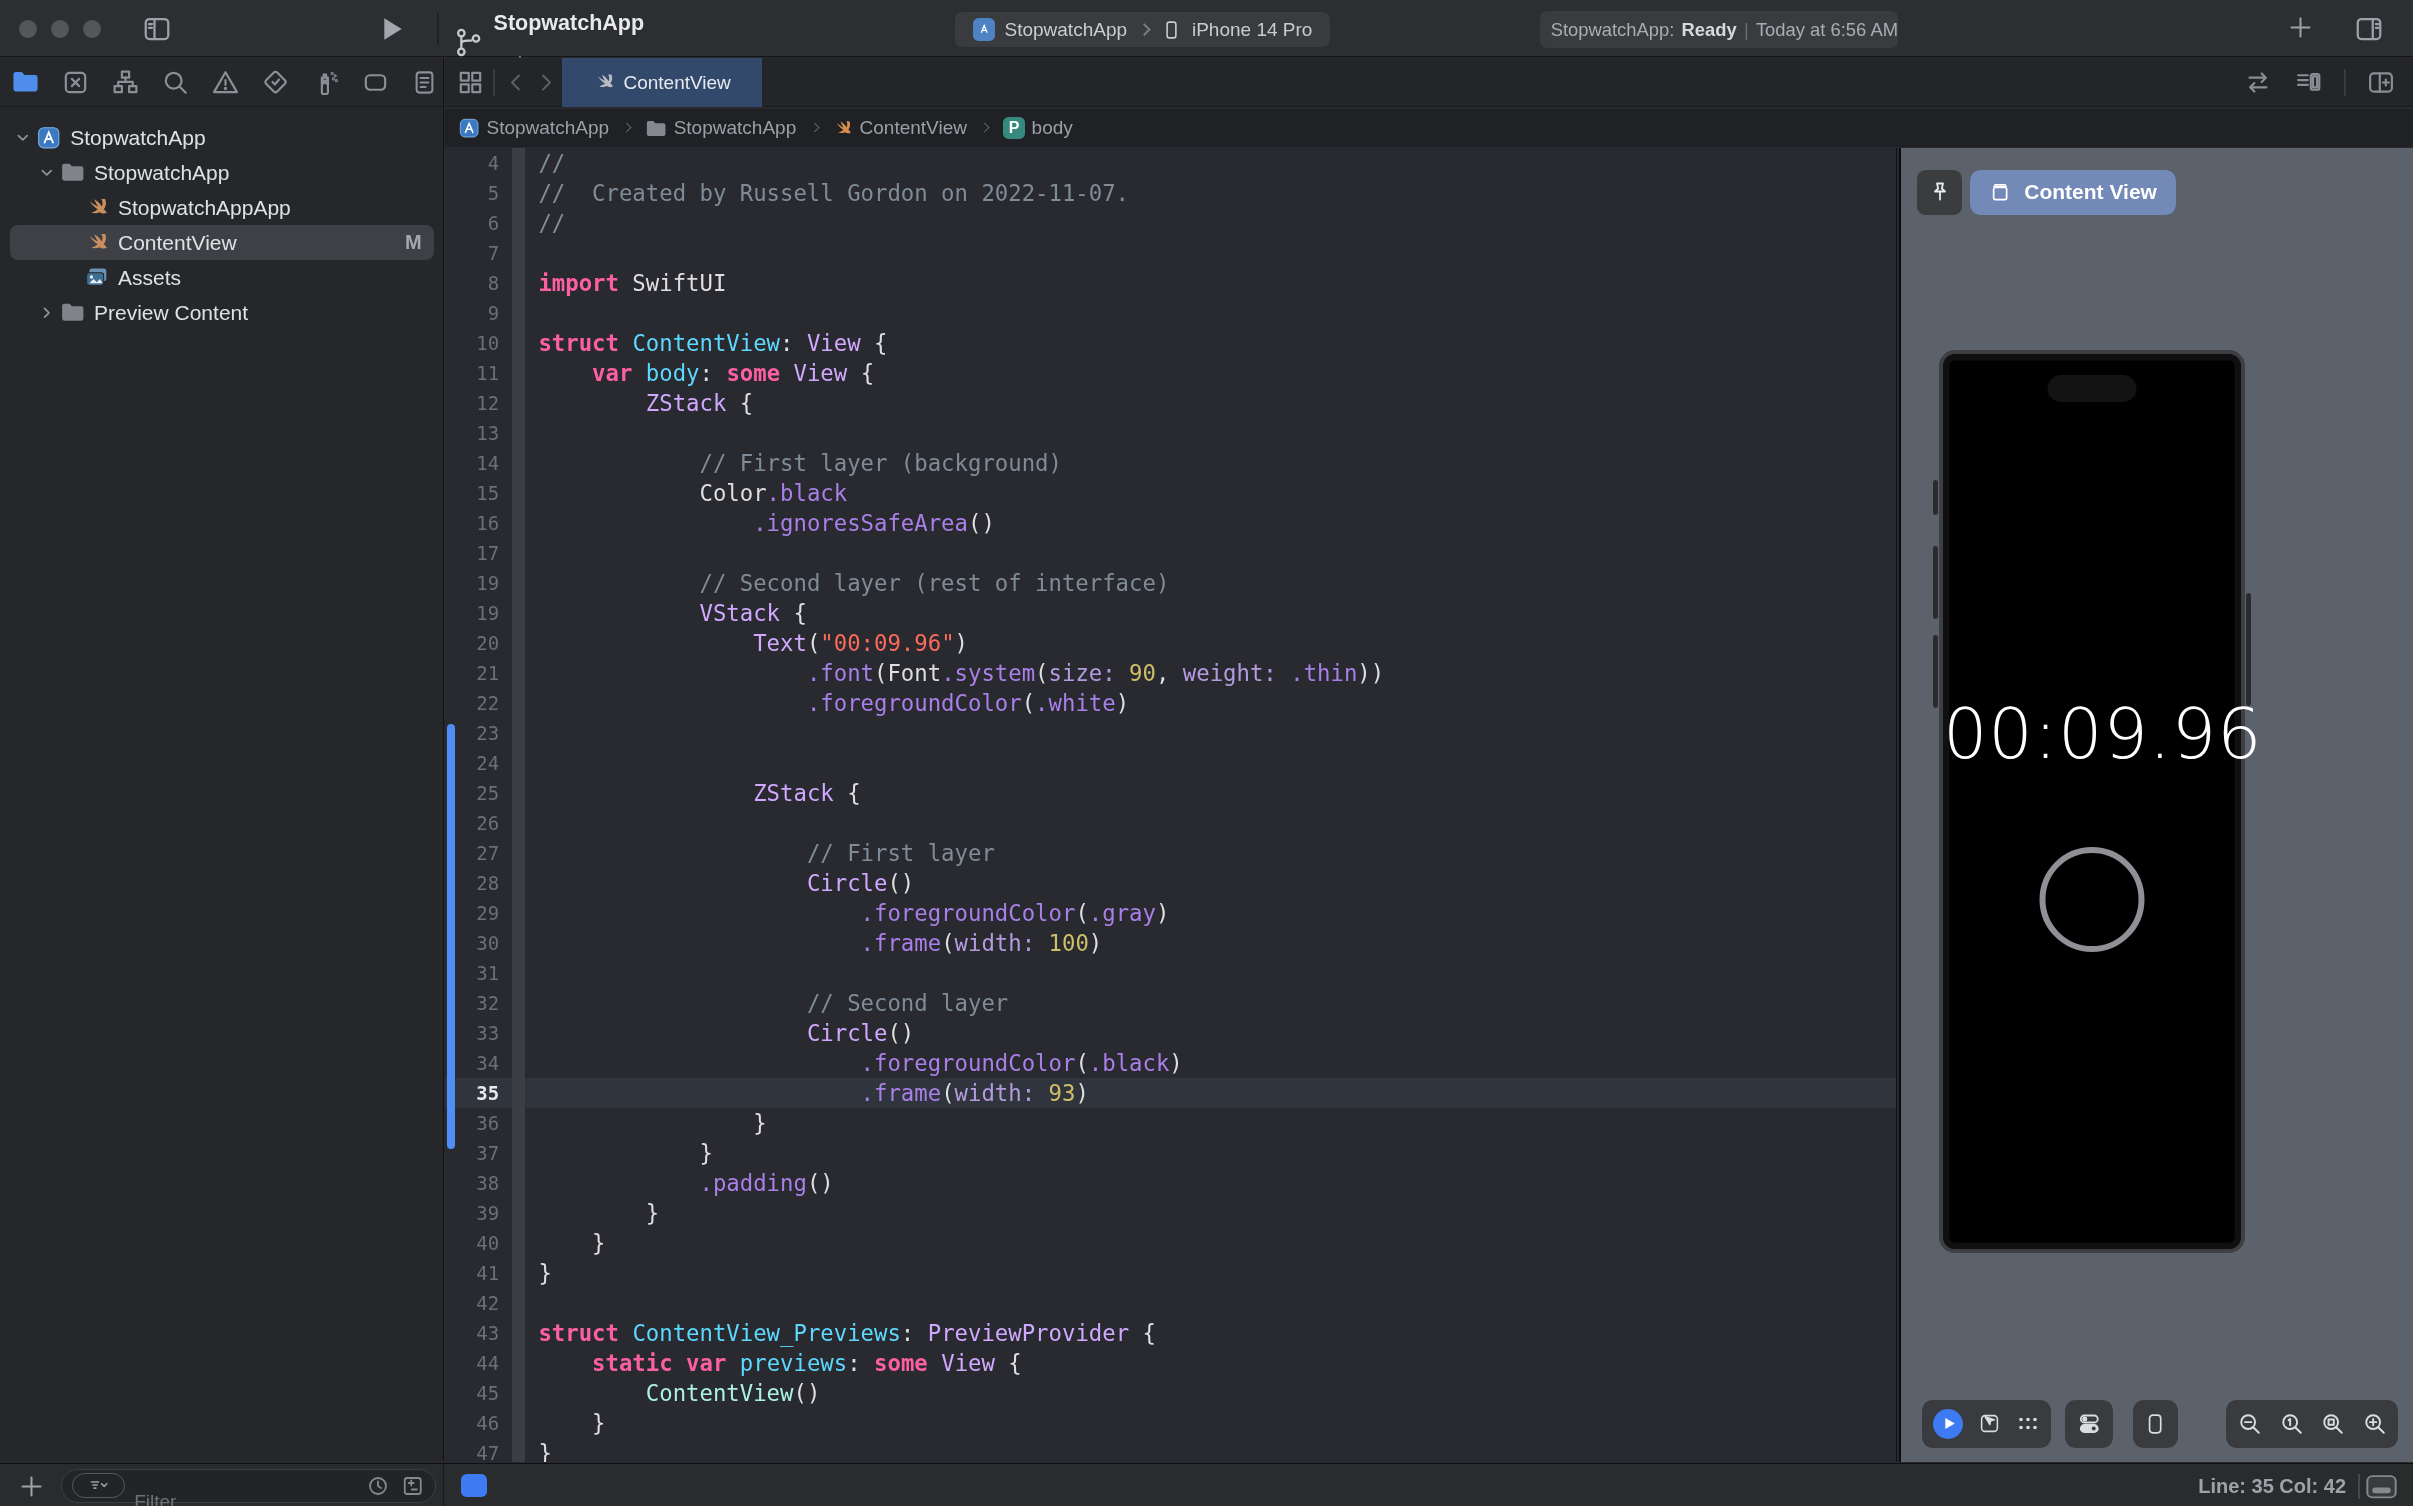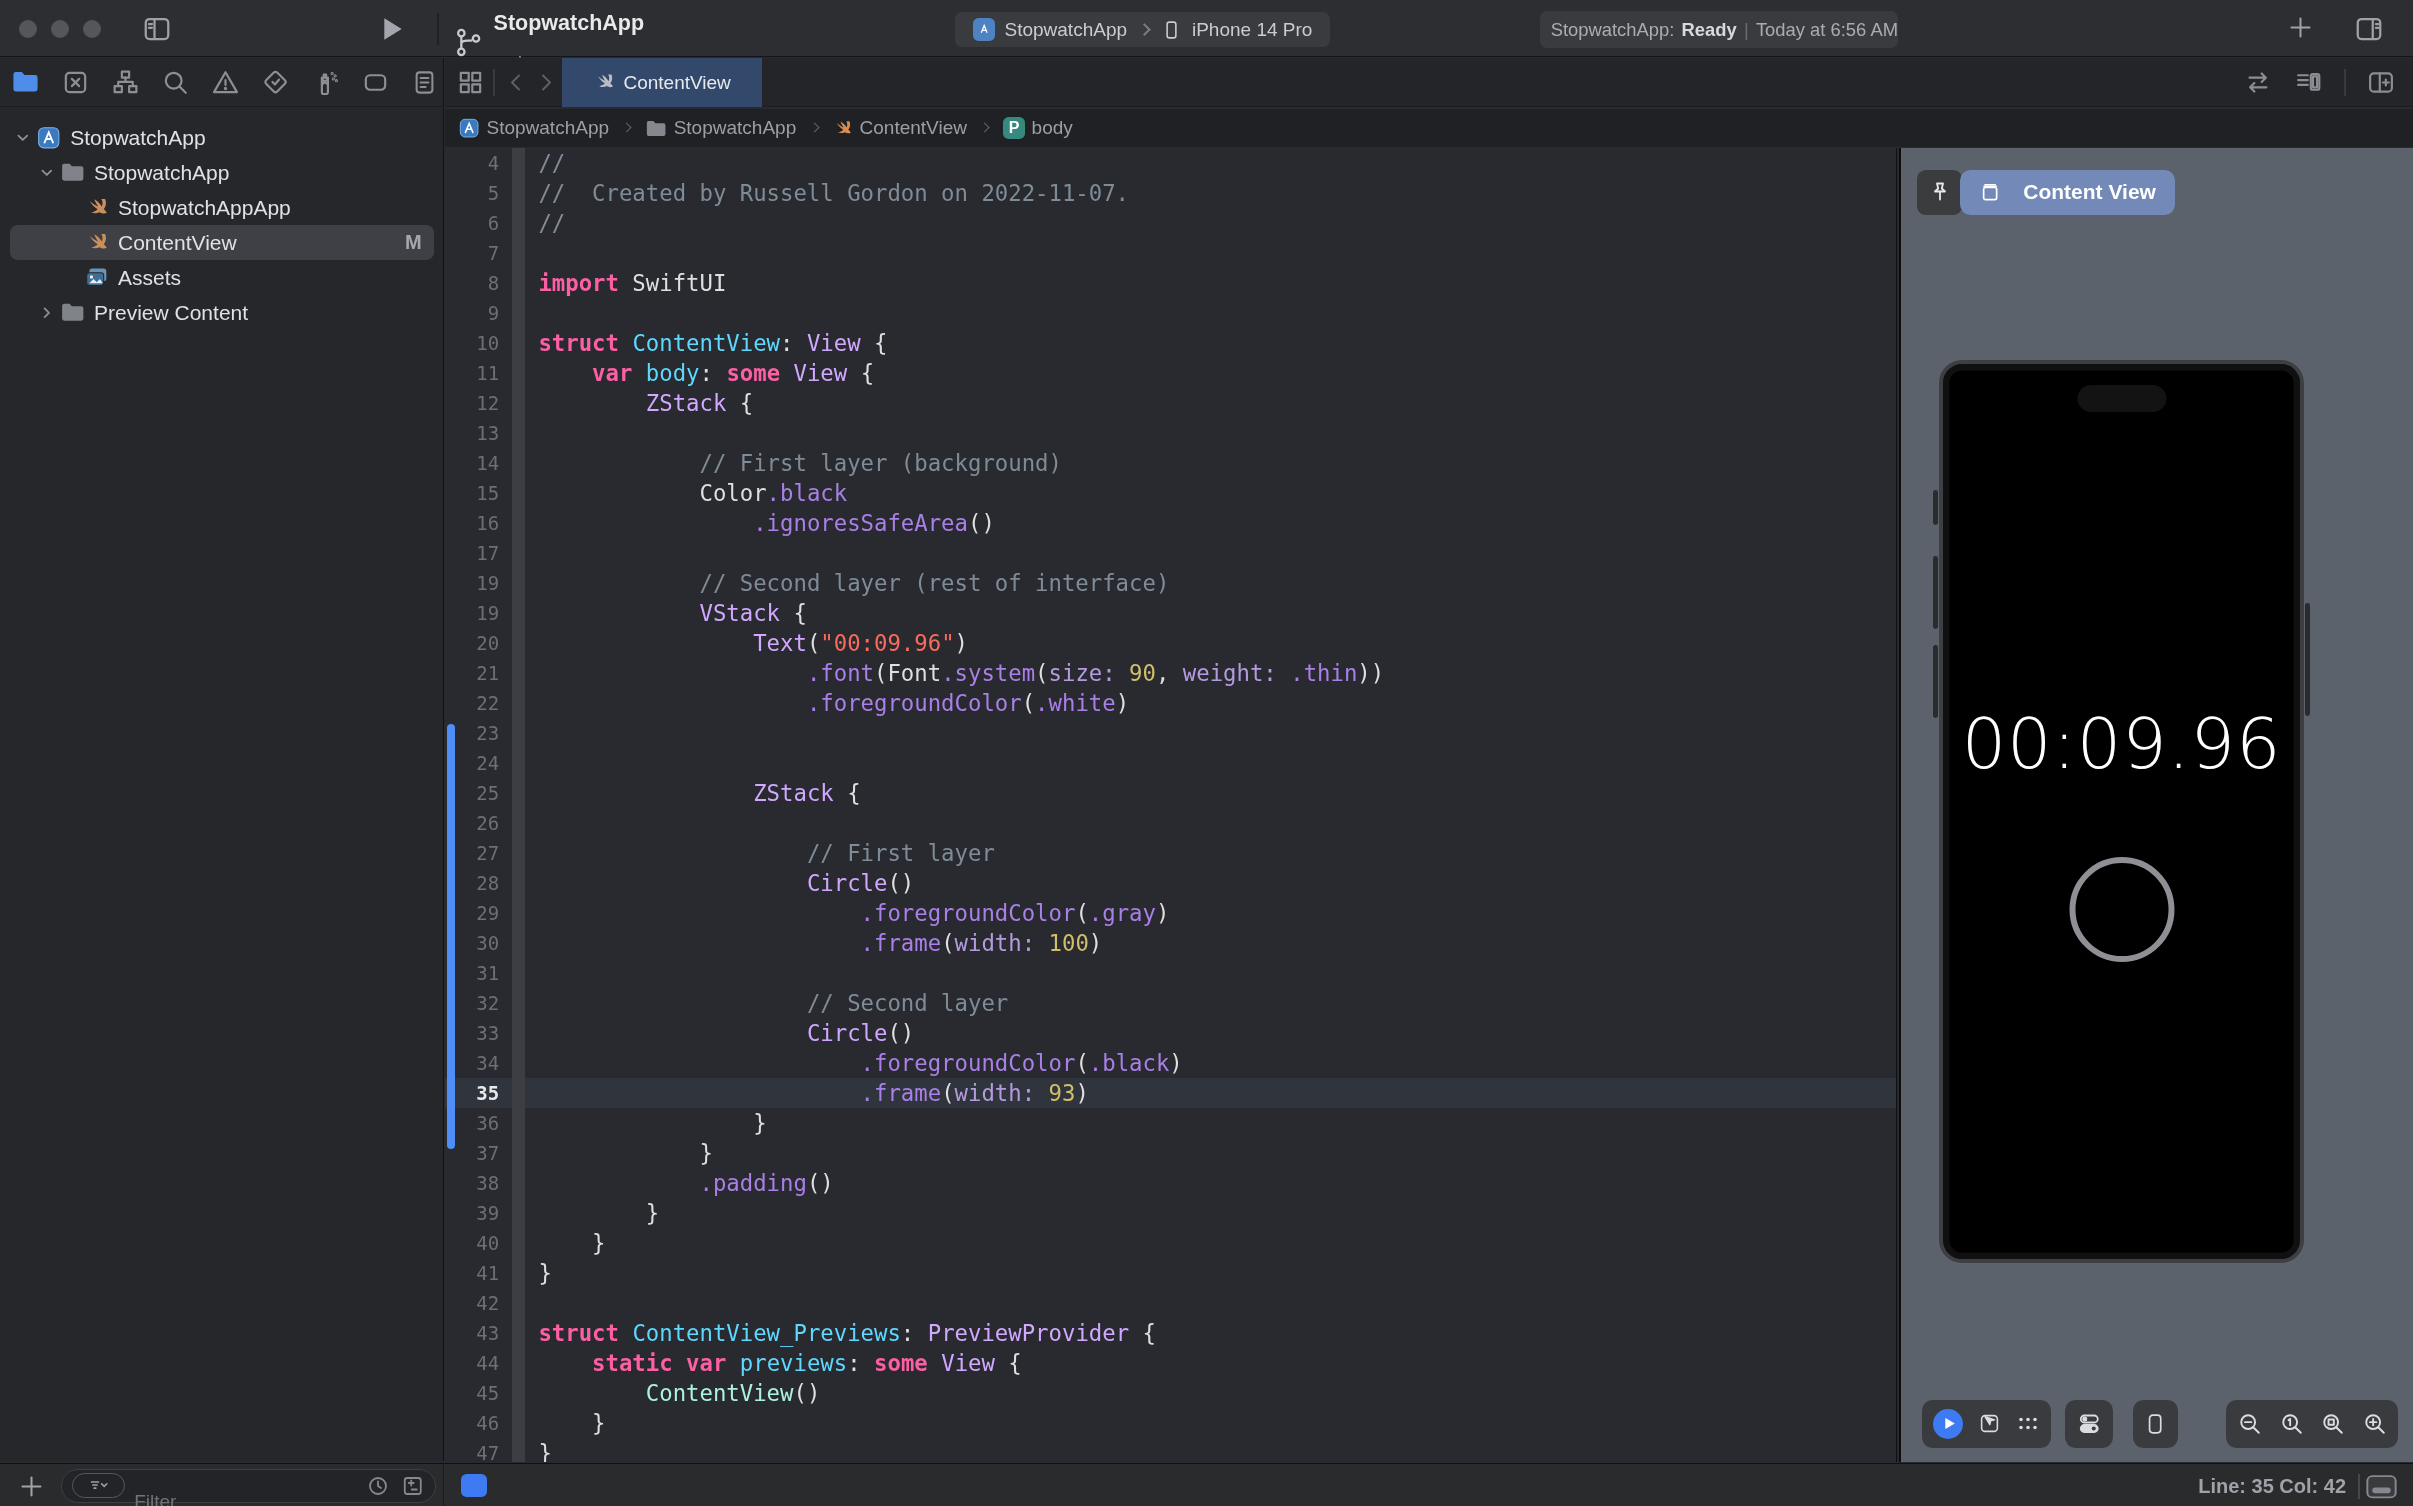--- a/index.html
+++ b/index.html
@@ -59,22 +59,22 @@
   .code-row.current .gnum { color:#E9EAEC; font-weight:700; }
   .ribbon { width:12.8px; background:#3C3E43; }
   .ctext { font-family:"DejaVu Sans Mono", monospace; font-size:22.3px; line-height:30px; white-space:pre; padding-left:13.6px; }
   .changebar { position:absolute; left:1.6px; width:8px; border-radius:4px; background:#4F8DF7; }
   .k{ color:#FC5FA3; font-weight:600; } .c{ color:#7F8C98; } .d{ color:#5DD8FF; } .t{ color:#D0A8FF; }
   .m{ color:#A97FE8; } .l{ color:#B49BE0; } .s{ color:#FC6A5D; } .n{ color:#D0BF69; } .p{ color:#DFDFE1; } .pj{ color:#ACF2E4; }
 
   
   .preview { position:absolute; left:1899px; top:148px; width:515px; height:1314px; background:#5B626C; border-left:2.4px solid #0C0C0D; }
   .pin-btn { position:absolute; left:16px; top:21.5px; width:45px; height:45px; background:#3B3C3E; border-radius:8.8px; display:flex; align-items:center; justify-content:center; color:#E8E9EB; }
-  .cv-pill { position:absolute; left:59px; top:21.5px; height:45px; padding:0 19px; background:#7389B7; border-radius:10.4px; display:flex; align-items:center; gap:22px; color:#FFFFFF; font-size:21px; font-weight:600; }
-  .phone { position:absolute; left:38px; top:212px; width:365px; height:903px; background:#000; border:4.8px solid #3E3F42; box-shadow:0 0 0 1.6px #63666c55, inset 0 0 0 6.4px #101011; border-radius:23px; }
+  .cv-pill { position:absolute; left:69px; top:21.5px; height:45px; padding:0 19px; background:#7389B7; border-radius:10.4px; display:flex; align-items:center; gap:13px; color:#FFFFFF; font-size:21px; font-weight:600; }
+  .phone { position:absolute; left:38px; top:202px; width:306px; height:903px; background:#000; border:4.8px solid #3E3F42; box-shadow:0 0 0 1.6px #63666c55, inset 0 0 0 6.4px #101011; border-radius:16px; }
   .phone-btn { position:absolute; background:#2A2B2D; border-radius:2.4px; }
   .island { position:absolute; left:50%; top:21px; transform:translateX(-50%); width:89px; height:27px; background:#131314; border-radius:14.4px; }
   .clock-time { position:absolute; left:0; right:0; top:339px; text-align:center; color:#fff; font-size:70px; font-weight:100; letter-spacing:0.8px; font-family:"DejaVu Sans", sans-serif; }
   .ring { position:absolute; left:50%; top:493px; transform:translateX(-50%); width:105px; height:105px; border:6.4px solid #8E9095; border-radius:50%; }
   .pv-toolbar { position:absolute; left:0; bottom:14.4px; width:515px; height:48px; }
   .pv-group { position:absolute; top:0; height:48px; background:#3A3B3E; border-radius:10.4px; display:flex; align-items:center; padding:0 11.2px; gap:16px; color:#DADCE0; }
   .play-circ { width:30px; height:30px; border-radius:50%; background:#3E7BF2; display:flex; align-items:center; justify-content:center; }
 
   
   .bottombar { position:absolute; left:0; top:1463px; width:2413px; height:44px; background:#2A2B2D; border-top:1.6px solid #101012; }

